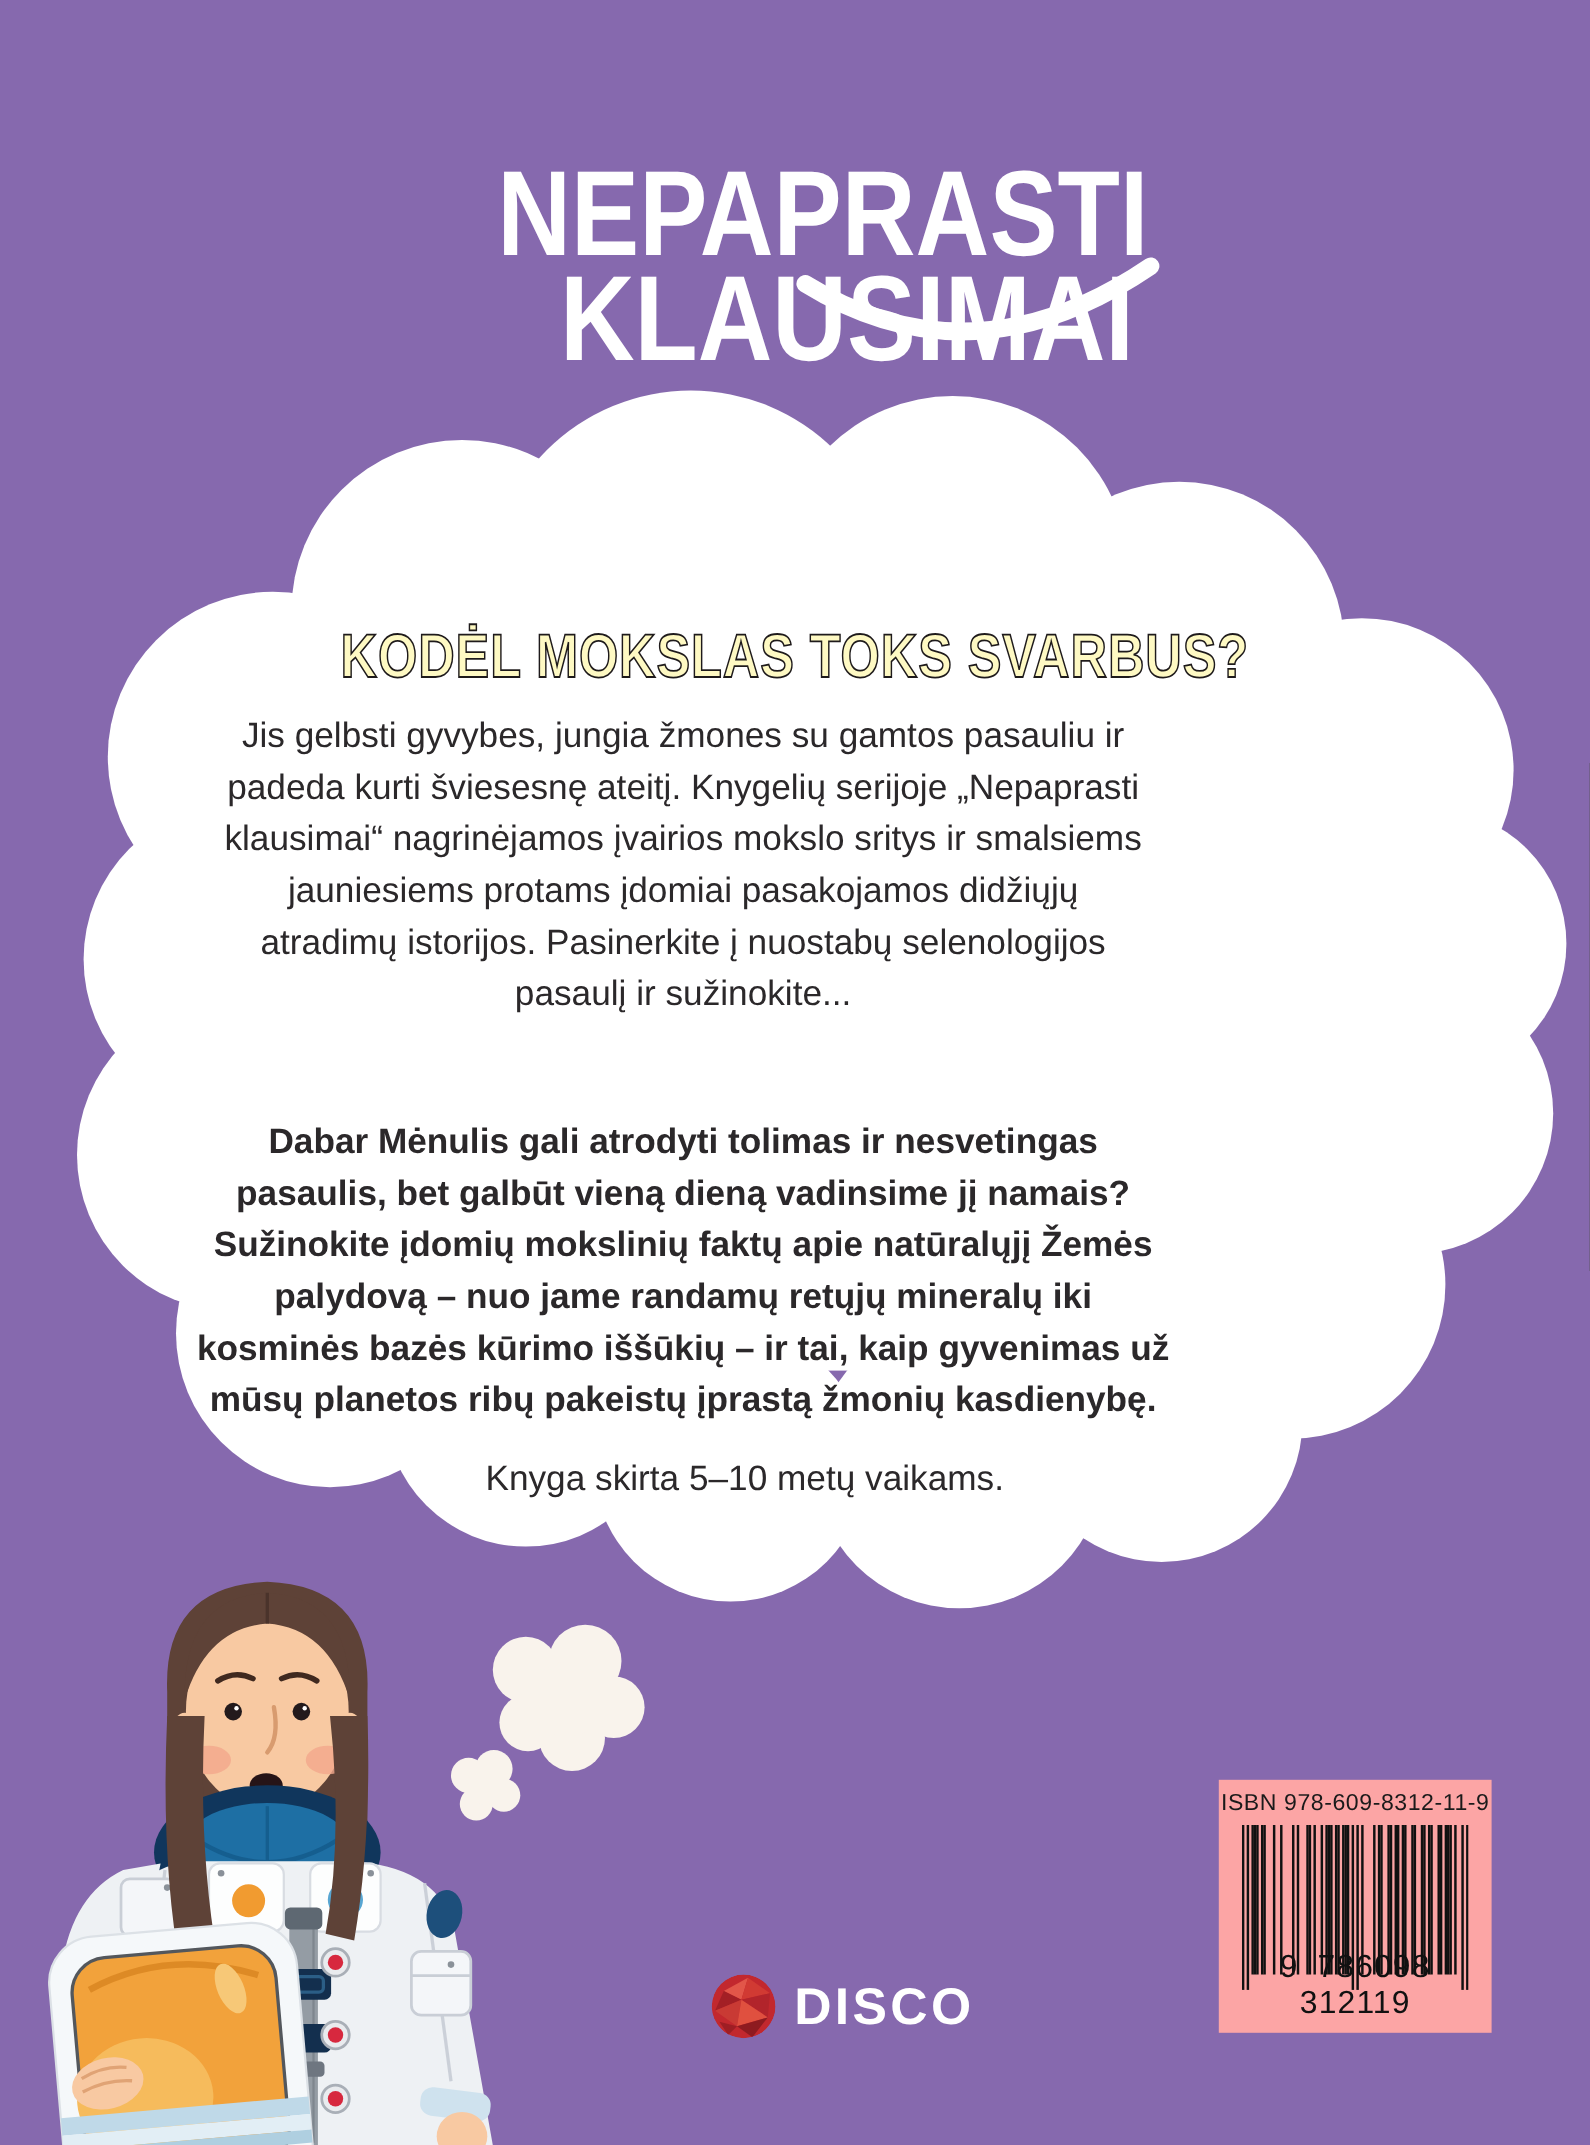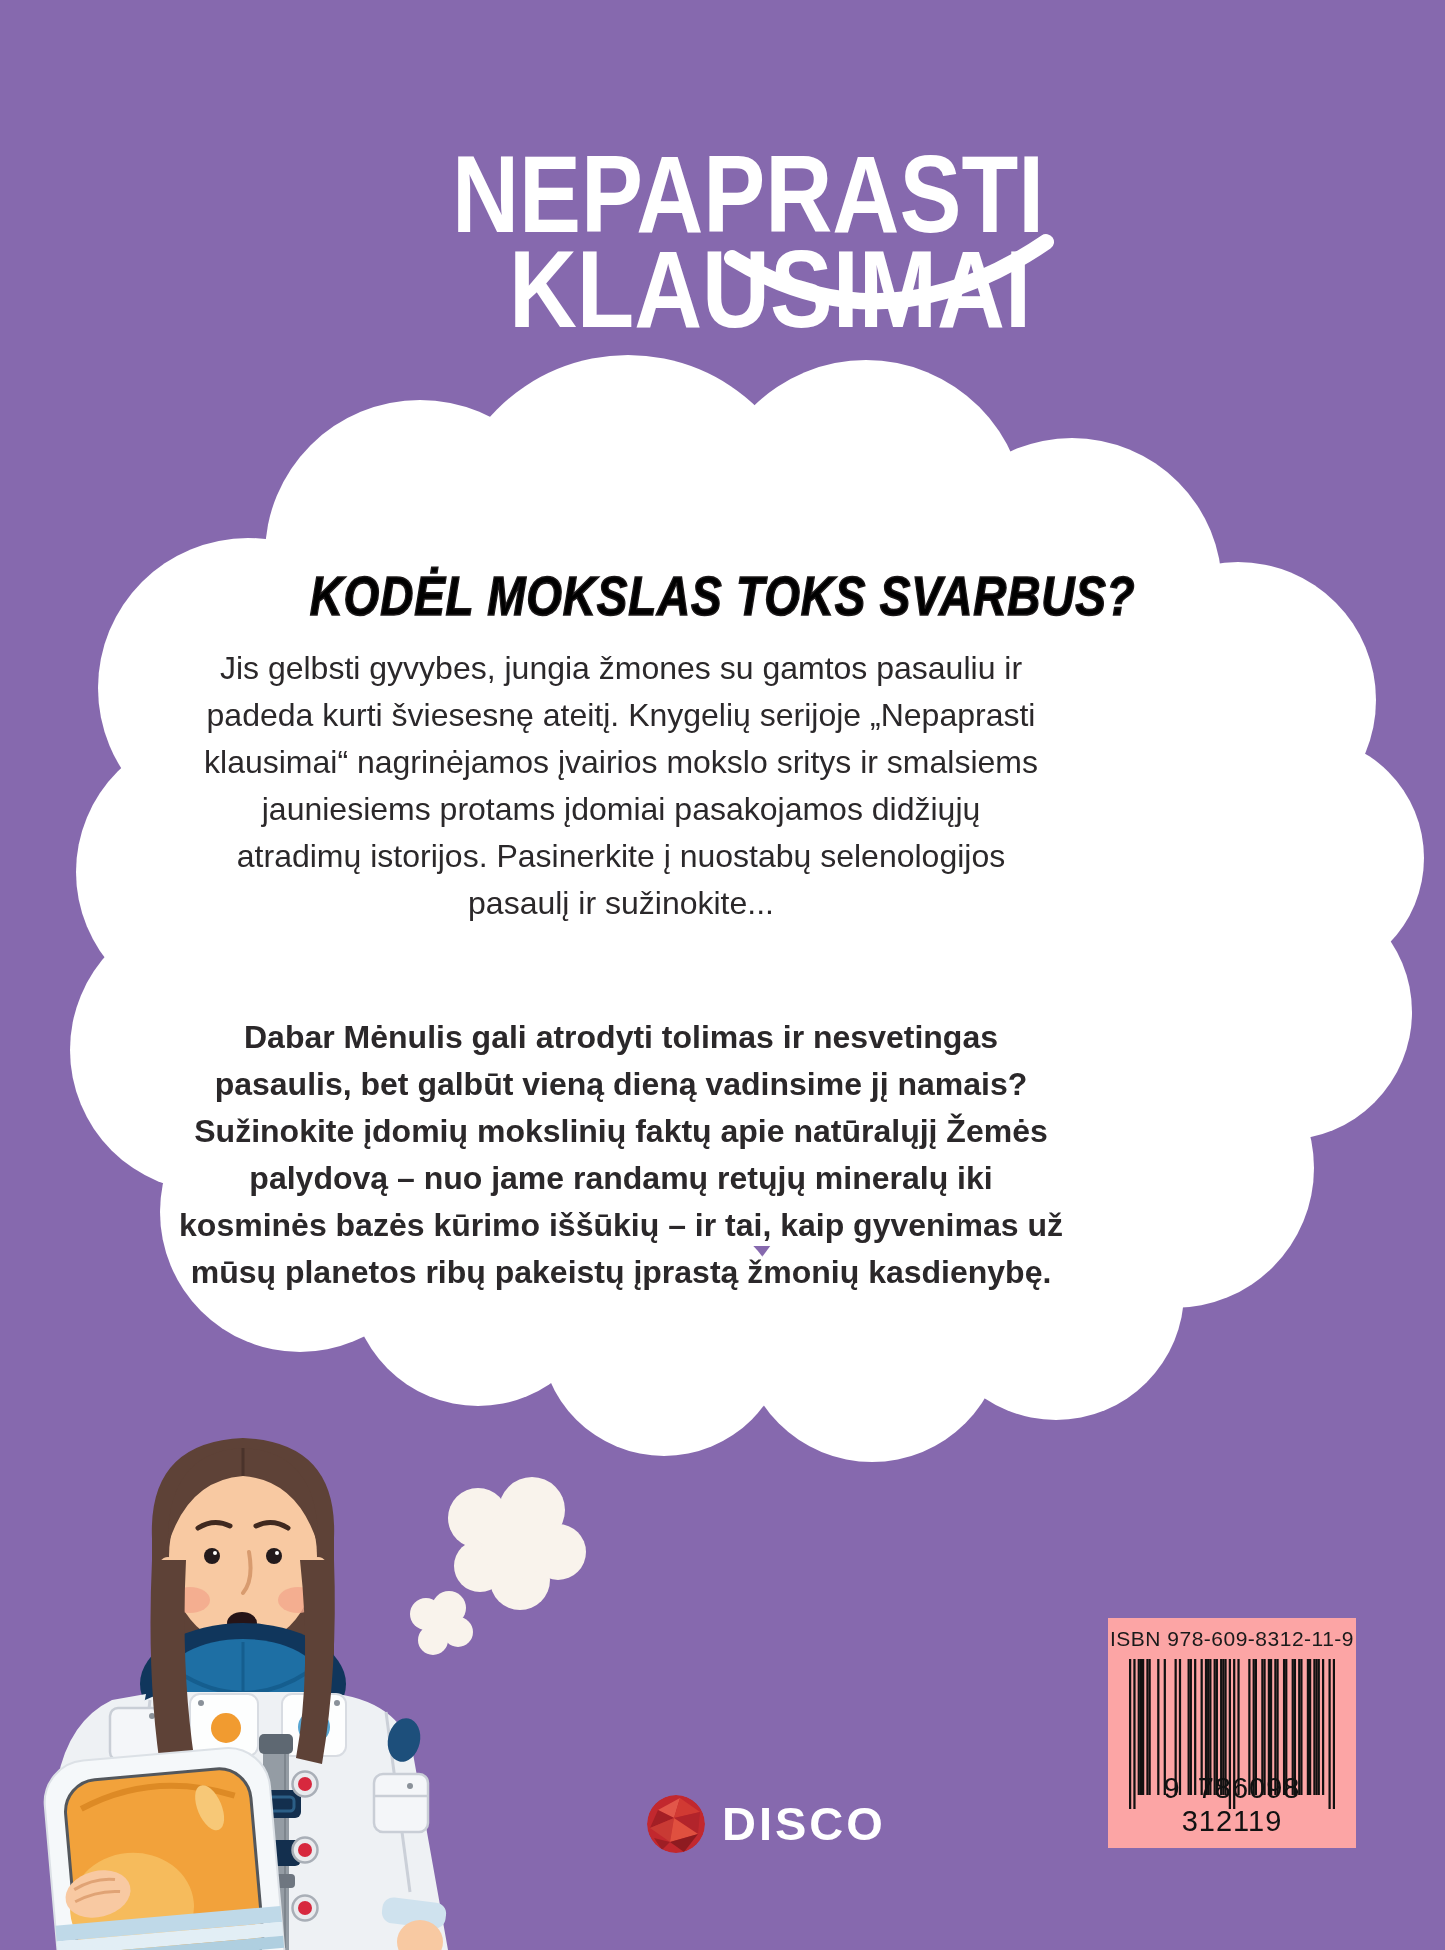--- a/index.html
+++ b/index.html
@@ -7,22 +7,22 @@
     position:relative;width:1445px;height:1950px;overflow:hidden;
     background:#8669AE;
     font-family:"Liberation Sans", sans-serif;
     padding-left:17px;
   }
   svg{display:block;}
   .gfx{position:absolute;left:0;top:0;}
   
   .cloud-heading{
     position:absolute;left:0;width:1445px;text-align:center;
-    color:#000000;font-weight:bold;font-size:56px;line-height:60px;
-    -webkit-text-stroke:1.6px #1E1A1B;letter-spacing:1px;font-style:italic;
+    color:#fef9c3;font-weight:bold;font-size:56px;line-height:60px;
+    -webkit-text-stroke:1.6px #1E1A1B;letter-spacing:1px;
   }
   .cloud-heading>span{display:inline-block;transform:scaleX(.82);transform-origin:center;}
   .cloud-heading.h2>span{transform:scaleX(.70);}
   .cloud-par{
     position:absolute;left:0;width:1242px;text-align:center;
     color:#2B282A;font-size:32px;line-height:47px;white-space:pre;
   }
   .audience{
     position:absolute;left:677px;top:1326px;transform:translateX(-50%);
     color:#2B282A;font-size:32px;white-space:nowrap;
@@ -209,20 +209,21 @@
 atradimų istorijos. Pasinerkite į nuostabų selenologijos
 pasaulį ir sužinokite...</div>
 
   <div class="cloud-par" style="top:1014px;font-weight:bold;">Dabar Mėnulis gali atrodyti tolimas ir nesvetingas
 pasaulis, bet galbūt vieną dieną vadinsime jį namais?
 Sužinokite įdomių mokslinių faktų apie natūralųjį Žemės
 palydovą – nuo jame randamų retųjų mineralų iki
 kosminės bazės kūrimo iššūkių – ir tai, kaip gyvenimas už
 mūsų planetos ribų pakeistų įprastą žmonių kasdienybę.</div>
 
+  <div class="audience">Knyga skirta 5–10 metų vaikams.</div>
 
   <div class="disco">
     <svg width="62" height="64" viewBox="0 0 62 64">
       <defs>
           <clipPath id="ballclip">
             <circle cx="30" cy="32" r="29"></circle>
           </clipPath>
         </defs>
       <g clip-path="url(#ballclip)">
         <circle cx="30" cy="32" r="29" fill="#C2282E"></circle>

